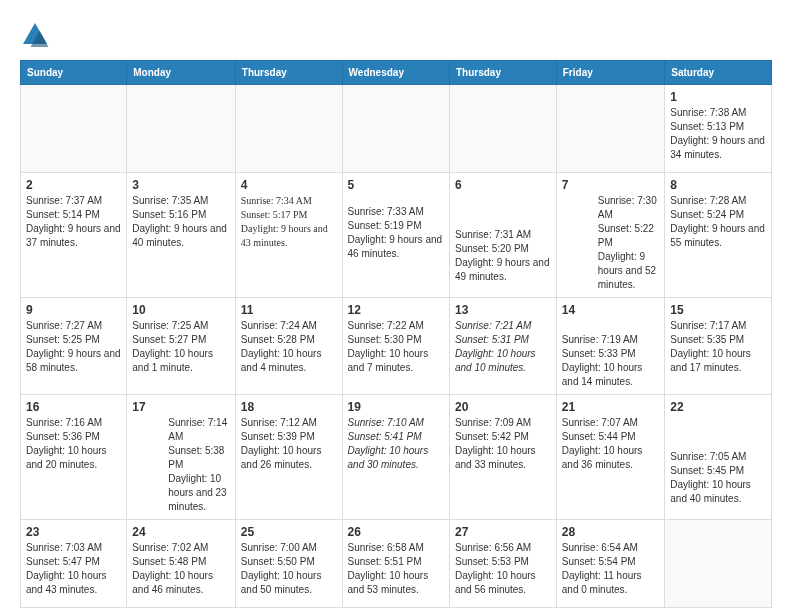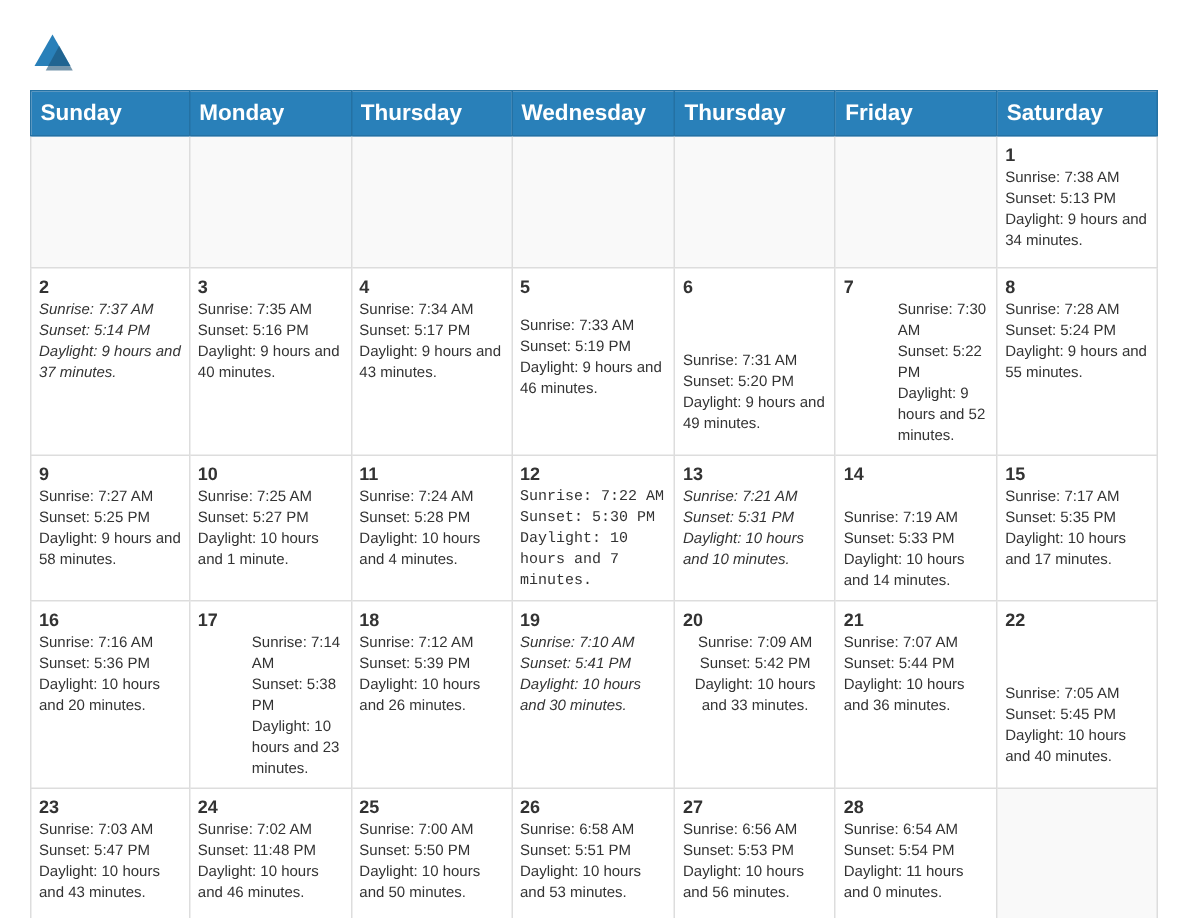--- a/index.html
+++ b/index.html
@@ -55,21 +55,21 @@
     table {
       width: 100%;
       border-collapse: collapse;
       border: 1px solid #ccc;
     }
     th {
       background-color: #2980b9;
       color: #fff;
       text-align: left;
       padding: 6px 6px;
-      font-size: 15px;
+      font-size: 10px;
       border: 1px solid #2471a3;
     }
     td {
       vertical-align: top;
       padding: 5px 5px;
       font-size: 10.5px;
       color: #333;
       border: 1px solid #ddd;
       width: 110px;
       min-height: 80px;
@@ -136,33 +136,33 @@
         <td>
           <span class="day-num">1</span>
           <div class="day-info" style="white-space: pre-wrap;">Sunrise: 7:38 AM
 Sunset: 5:13 PM
 Daylight: 9 hours and 34 minutes.</div>
         </td>
       </tr>
       <tr>
         <td>
           <span class="day-num">2</span>
-          <div class="day-info" style="white-space: pre-wrap; font-style: italic;">Sunrise: 7:37 AM
+          <div class="day-info" style="white-space: pre-wrap;">Sunrise: 7:37 AM
 Sunset: 5:14 PM
 Daylight: 9 hours and 37 minutes.</div>
         </td>
         <td>
           <span class="day-num">3</span>
           <div class="day-info" style="white-space: pre-wrap;">Sunrise: 7:35 AM
 Sunset: 5:16 PM
 Daylight: 9 hours and 40 minutes.</div>
         </td>
         <td>
           <span class="day-num">4</span>
-          <div class="day-info" style="white-space: pre-wrap;">Sunrise: 7:34 AM
+          <div class="day-info" style="white-space: pre-wrap; font-family: Liberation Serif, serif;">Sunrise: 7:34 AM
 Sunset: 5:17 PM
 Daylight: 9 hours and 43 minutes.</div>
         </td>
         <td>
           <span class="day-num">5</span>
           <div class="day-info" style="white-space: pre-wrap; margin-top: 13px;">Sunrise: 7:33 AM
 Sunset: 5:19 PM
 Daylight: 9 hours and 46 minutes.</div>
         </td>
         <td>
@@ -198,21 +198,21 @@
 Daylight: 10 hours and 1 minute.</div>
         </td>
         <td>
           <span class="day-num">11</span>
           <div class="day-info" style="white-space: pre-wrap;">Sunrise: 7:24 AM
 Sunset: 5:28 PM
 Daylight: 10 hours and 4 minutes.</div>
         </td>
         <td>
           <span class="day-num">12</span>
-          <div class="day-info" style="white-space: pre-wrap; font-family: Liberation Mono, monospace;">Sunrise: 7:22 AM
+          <div class="day-info" style="white-space: pre-wrap;">Sunrise: 7:22 AM
 Sunset: 5:30 PM
 Daylight: 10 hours and 7 minutes.</div>
         </td>
         <td>
           <span class="day-num">13</span>
           <div class="day-info" style="white-space: pre-wrap; font-style: italic;">Sunrise: 7:21 AM
 Sunset: 5:31 PM
 Daylight: 10 hours and 10 minutes.</div>
         </td>
         <td>
@@ -248,21 +248,21 @@
 Daylight: 10 hours and 26 minutes.</div>
         </td>
         <td>
           <span class="day-num">19</span>
           <div class="day-info" style="white-space: pre-wrap; font-style: italic;">Sunrise: 7:10 AM
 Sunset: 5:41 PM
 Daylight: 10 hours and 30 minutes.</div>
         </td>
         <td>
           <span class="day-num">20</span>
-          <div class="day-info" style="white-space: pre-wrap; text-align: center;">Sunrise: 7:09 AM
+          <div class="day-info" style="white-space: pre-wrap;">Sunrise: 7:09 AM
 Sunset: 5:42 PM
 Daylight: 10 hours and 33 minutes.</div>
         </td>
         <td>
           <span class="day-num">21</span>
           <div class="day-info" style="white-space: pre-wrap;">Sunrise: 7:07 AM
 Sunset: 5:44 PM
 Daylight: 10 hours and 36 minutes.</div>
         </td>
         <td>
@@ -275,21 +275,21 @@
       <tr>
         <td>
           <span class="day-num">23</span>
           <div class="day-info" style="white-space: pre-wrap;">Sunrise: 7:03 AM
 Sunset: 5:47 PM
 Daylight: 10 hours and 43 minutes.</div>
         </td>
         <td>
           <span class="day-num">24</span>
           <div class="day-info" style="white-space: pre-wrap;">Sunrise: 7:02 AM
-Sunset: 11:48 PM
+Sunset: 5:48 PM
 Daylight: 10 hours and 46 minutes.</div>
         </td>
         <td>
           <span class="day-num">25</span>
           <div class="day-info" style="white-space: pre-wrap;">Sunrise: 7:00 AM
 Sunset: 5:50 PM
 Daylight: 10 hours and 50 minutes.</div>
         </td>
         <td>
           <span class="day-num">26</span>

